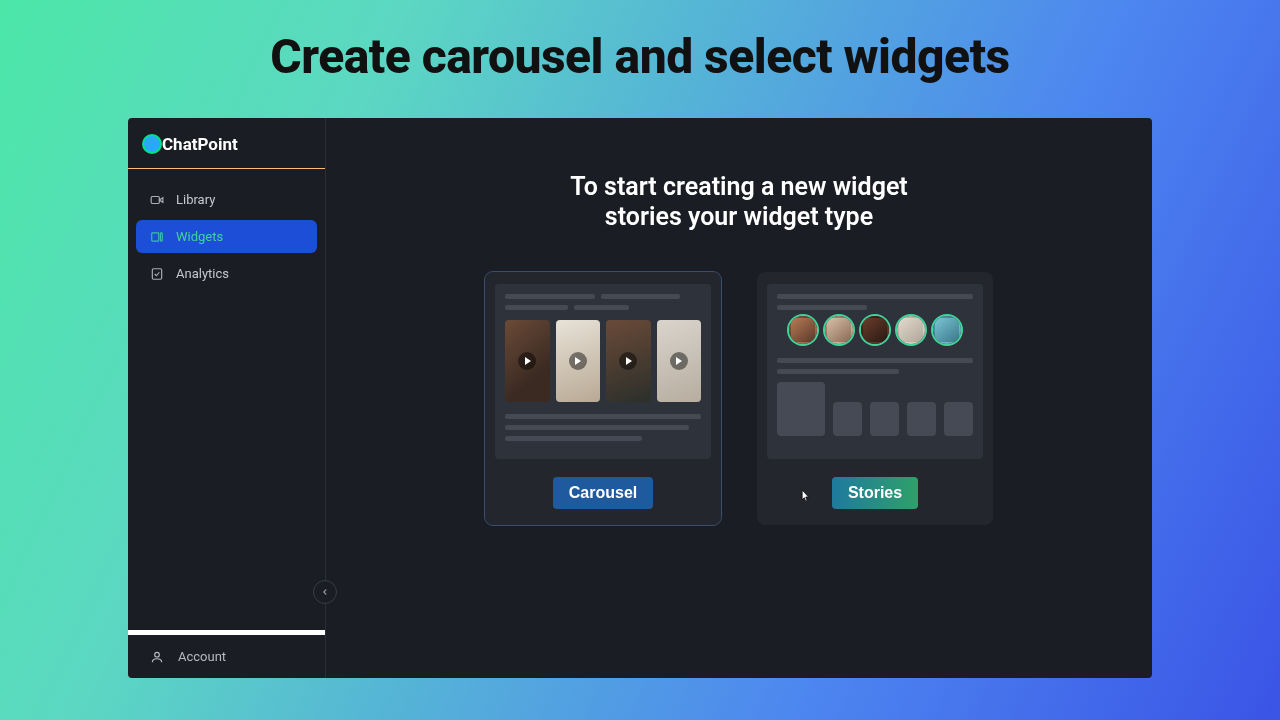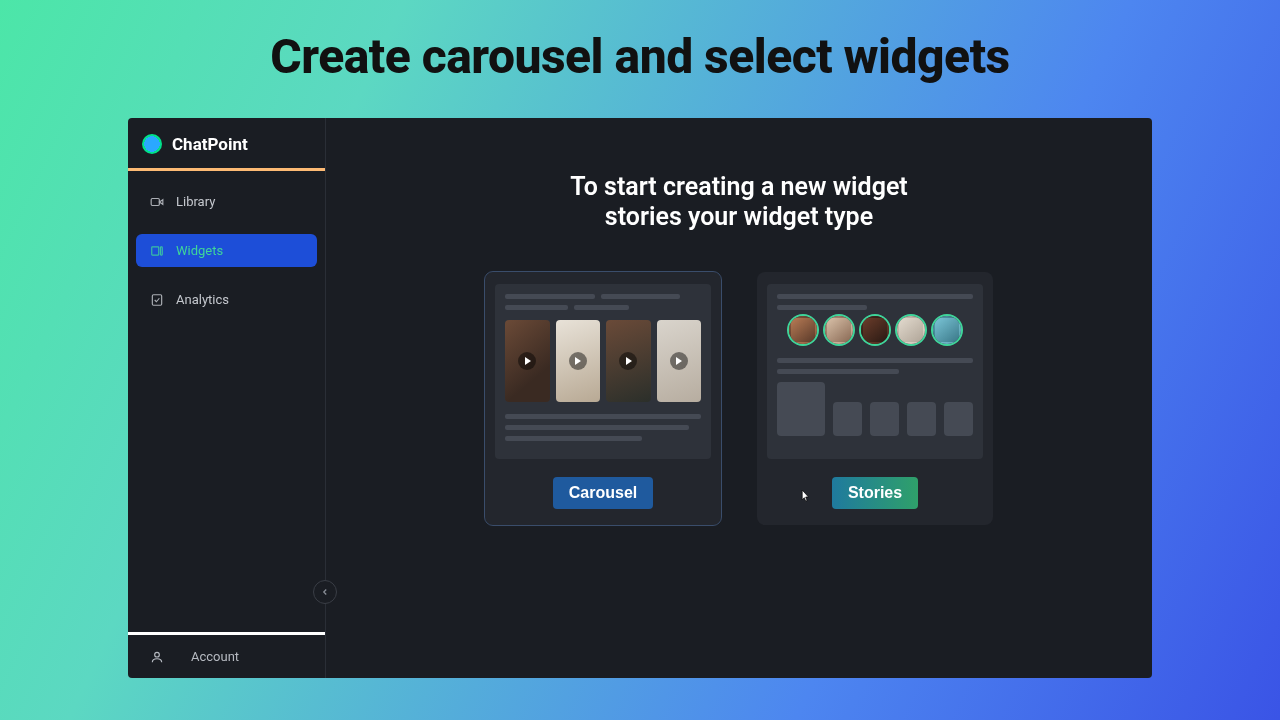--- a/index.html
+++ b/index.html
@@ -31,48 +31,47 @@
   .sidebar {
     width: 198px;
     border-right: 1px solid #2a2e36;
     display: flex;
     flex-direction: column;
     position: relative;
   }
   .brand {
     display: flex;
     align-items: center;
-    gap: 10px;
     padding: 16px 14px 14px 14px;
-    border-bottom: 3px solid #fdba74;
+    border-bottom: 1px solid #fdba74;
   }
   .brand-logo {
     width: 20px; height: 20px; border-radius: 50%;
     background: radial-gradient(circle at center, #2aa8ff 0 55%, #00e08a 55% 100%);
   }
   .brand-name { font-weight: 700; font-size: 17px; color: #fff; }
-  .nav { padding: 14px 8px 0 8px; display: flex; flex-direction: column; gap: 16px; justify-content: space-between; }
+  .nav { padding: 14px 8px 0 8px; display: flex; flex-direction: column; gap: 4px; justify-content: space-between; }
   .nav-item {
     display: flex; align-items: center; gap: 12px;
     padding: 9px 14px;
     border-radius: 6px;
     font-size: 13px;
     color: #c5c8ce;
     cursor: pointer;
   }
   .nav-item.active {
     background: #1d4ed8;
     color: #3fd59a;
   }
   .nav-item svg { width: 14px; height: 14px; opacity: 0.85; }
   .sidebar-footer {
     margin-top: auto;
-    border-top: 3px solid #ffffff;
+    border-top: 5px solid #ffffff;
     padding: 14px 22px;
-    display: flex; align-items: center; gap: 27px;
+    display: flex; align-items: center; gap: 14px;
     font-size: 13px; color: #b6bac1;
     cursor: pointer;
   }
   .collapse-btn {
     position: absolute;
     right: -12px;
     top: 462px;
     width: 24px; height: 24px;
     border: 1px solid #3a3e46;
     border-radius: 50%;

